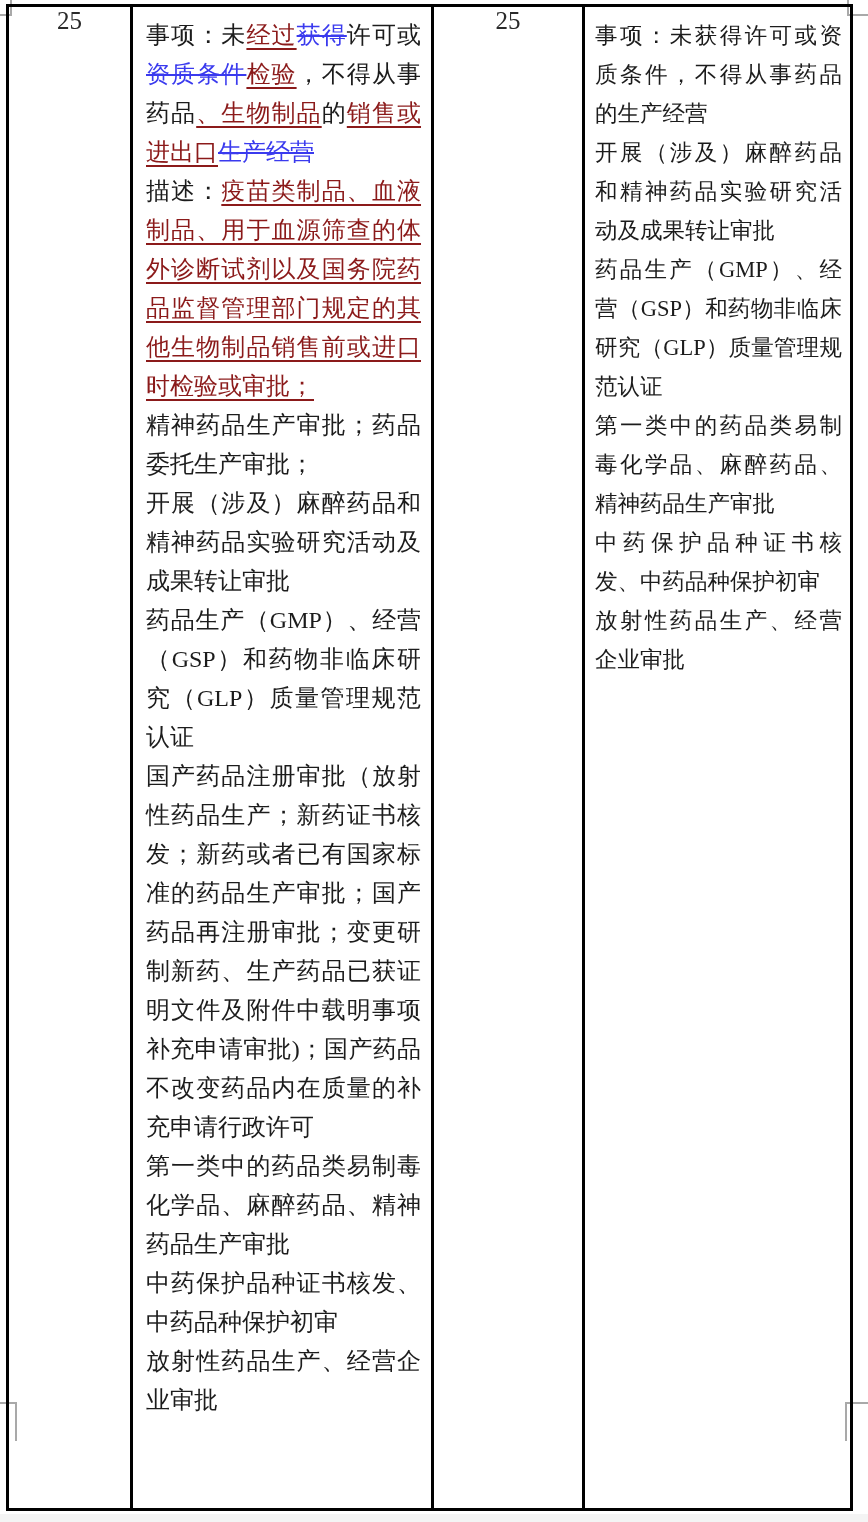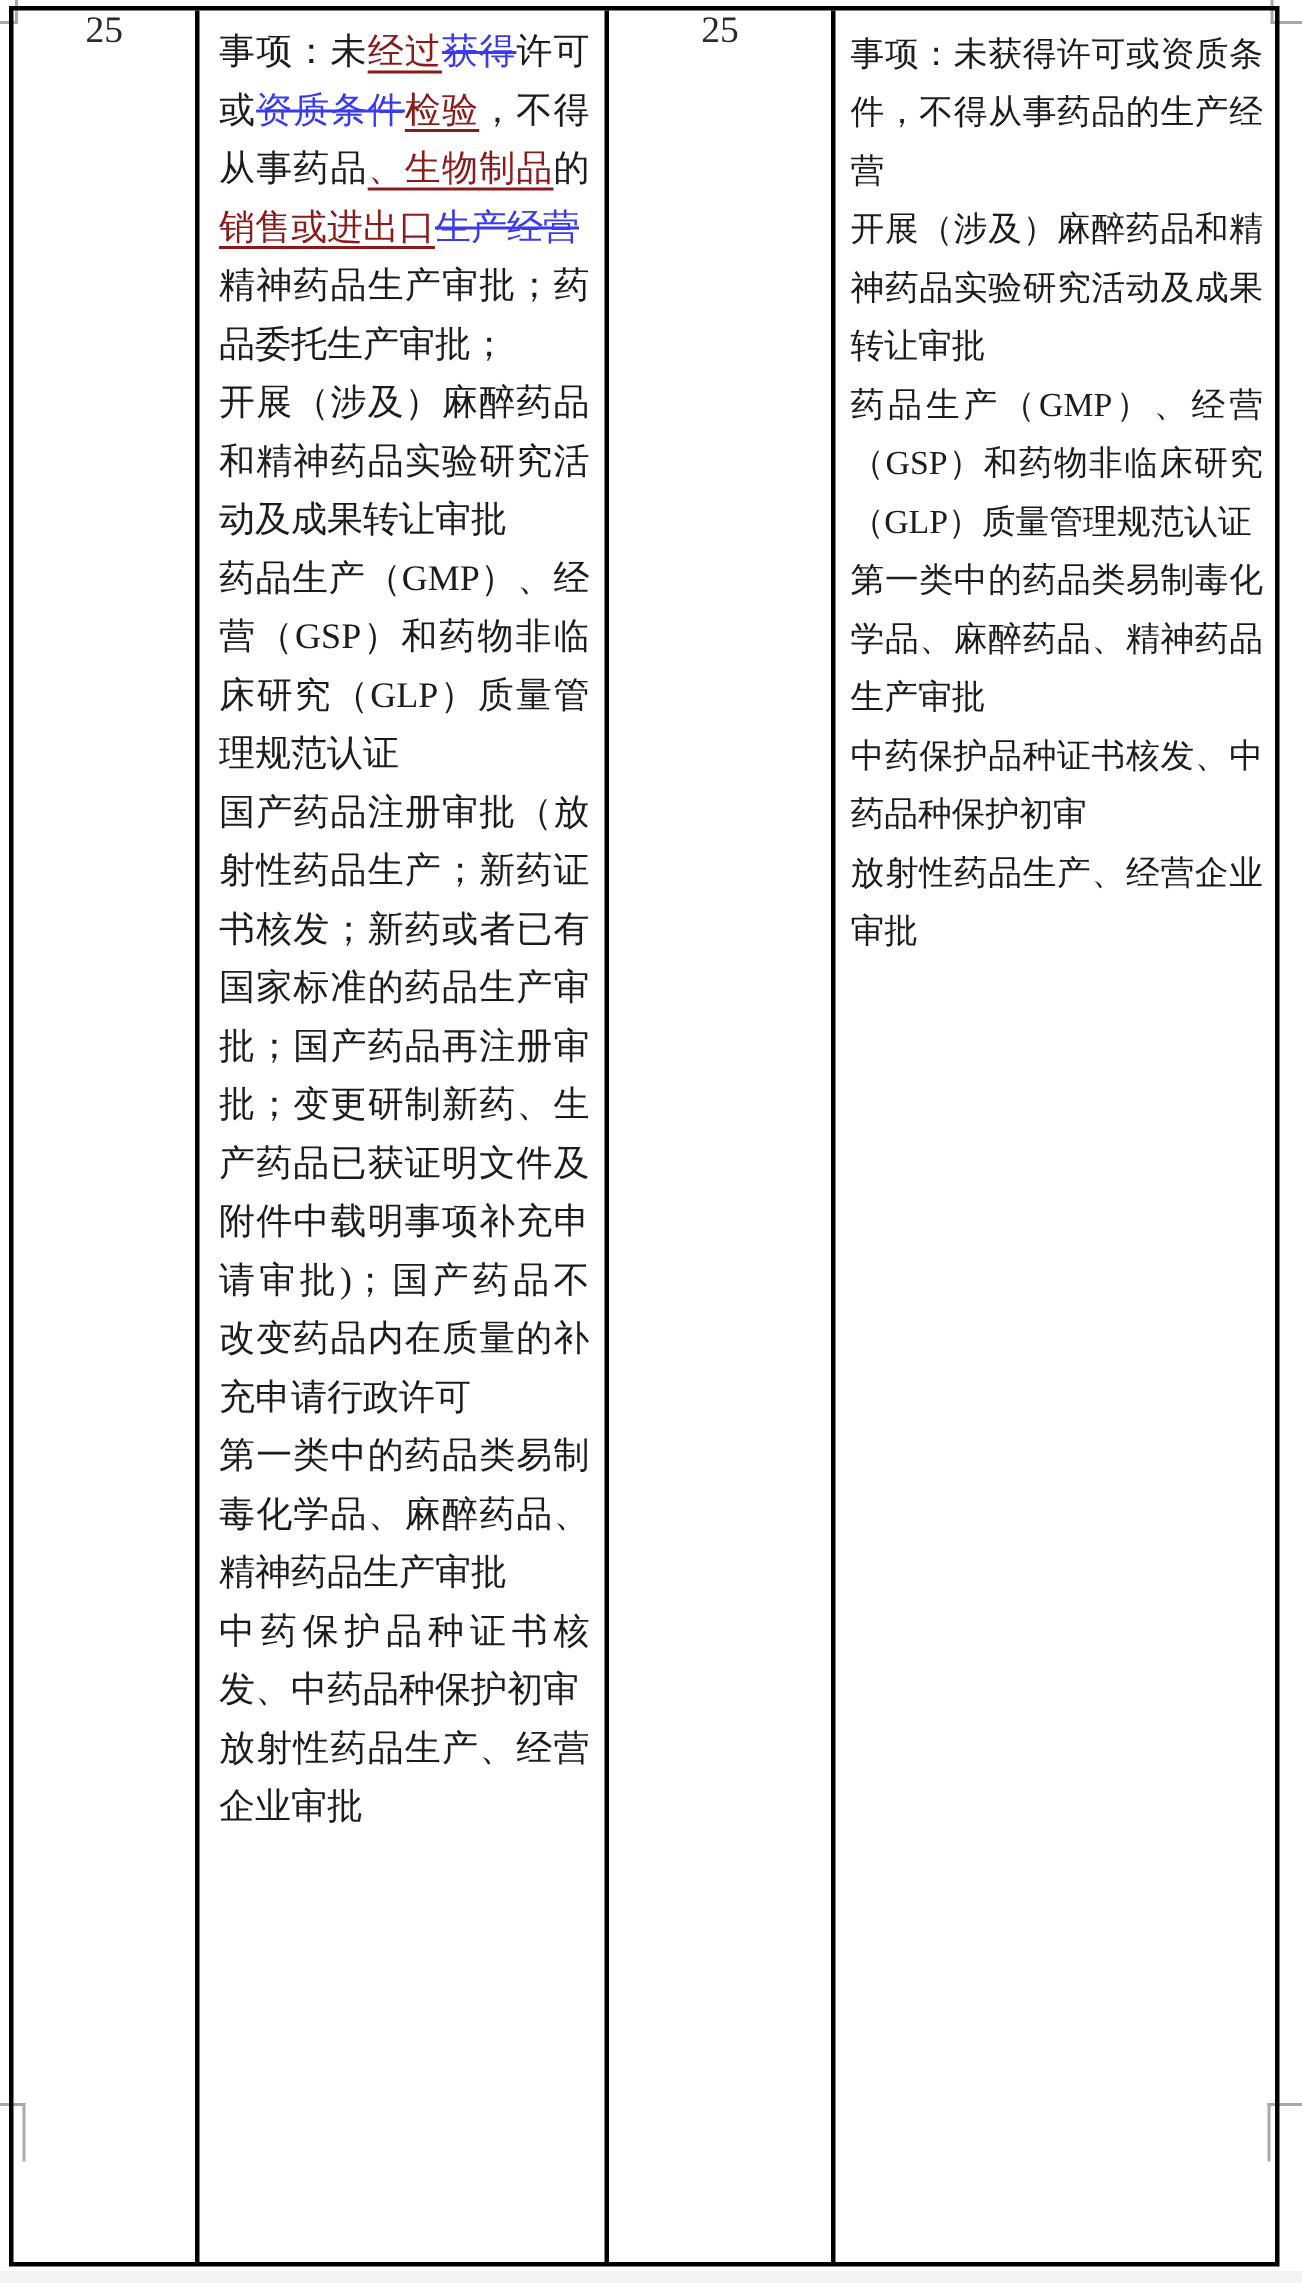--- a/index.html
+++ b/index.html
@@ -33,21 +33,21 @@
     font-size:25px;color:#2a2a2a;
   }
   .num-cell.c1{width:121px;}
   .num-cell.c3{width:151px;}
   .text-cell{
     color:#1c1c1c;
     text-align:justify;
     text-justify:inter-character;
   }
   .text-cell.old{
-    width:273px;
+    width:301px;
     padding:9px 10px 0 13px;
     font-size:24px;
     line-height:39px;
   }
   .text-cell.new{
     flex:1;
     padding:9px 8px 0 10px;
     font-size:22.5px;
     line-height:39px;
   }
@@ -76,20 +76,21 @@
 <div class="mark mark-tr"></div>
 <div class="mark mark-bl"></div>
 <div class="mark mark-br"></div>
 
 <div class="cmp-table">
   <div class="cell num-cell c1">
     <span>25</span>
   </div>
   <div class="cell text-cell old" id="old-paragraphs">
       <p class="para"><span class="run normal">事项：未</span><span class="run insert">经过</span><span class="run delete">获得</span><span class="run normal">许可或</span><span class="run delete">资质条件</span><span class="run insert">检验</span><span class="run normal">，不得从事药品</span><span class="run insert">、生物制品</span><span class="run normal">的</span><span class="run insert">销售或进出口</span><span class="run delete">生产经营</span></p>
+      <p class="para"><span class="run normal">描述：</span><span class="run insert">疫苗类制品、血液制品、用于血源筛查的体外诊断试剂以及国务院药品监督管理部门规定的其他生物制品销售前或进口时检验或审批；</span></p>
       <p class="para"><span class="run normal">精神药品生产审批；药品委托生产审批；</span></p>
       <p class="para"><span class="run normal">开展（涉及）麻醉药品和精神药品实验研究活动及成果转让审批</span></p>
       <p class="para"><span class="run normal">药品生产（GMP）、经营（GSP）和药物非临床研究（GLP）质量管理规范认证</span></p>
       <p class="para"><span class="run normal">国产药品注册审批（放射性药品生产；新药证书核发；新药或者已有国家标准的药品生产审批；国产药品再注册审批；变更研制新药、生产药品已获证明文件及附件中载明事项补充申请审批)；国产药品不改变药品内在质量的补充申请行政许可</span></p>
       <p class="para"><span class="run normal">第一类中的药品类易制毒化学品、麻醉药品、精神药品生产审批</span></p>
       <p class="para"><span class="run normal">中药保护品种证书核发、中药品种保护初审</span></p>
       <p class="para"><span class="run normal">放射性药品生产、经营企业审批</span></p>
     </div>
   <div class="cell num-cell c3">
     <span>25</span>

